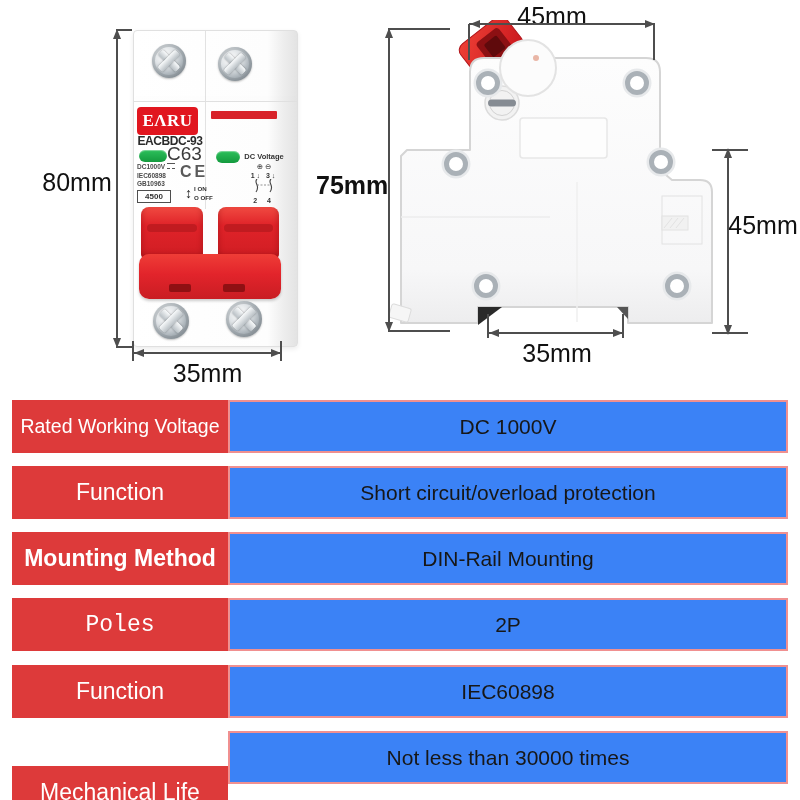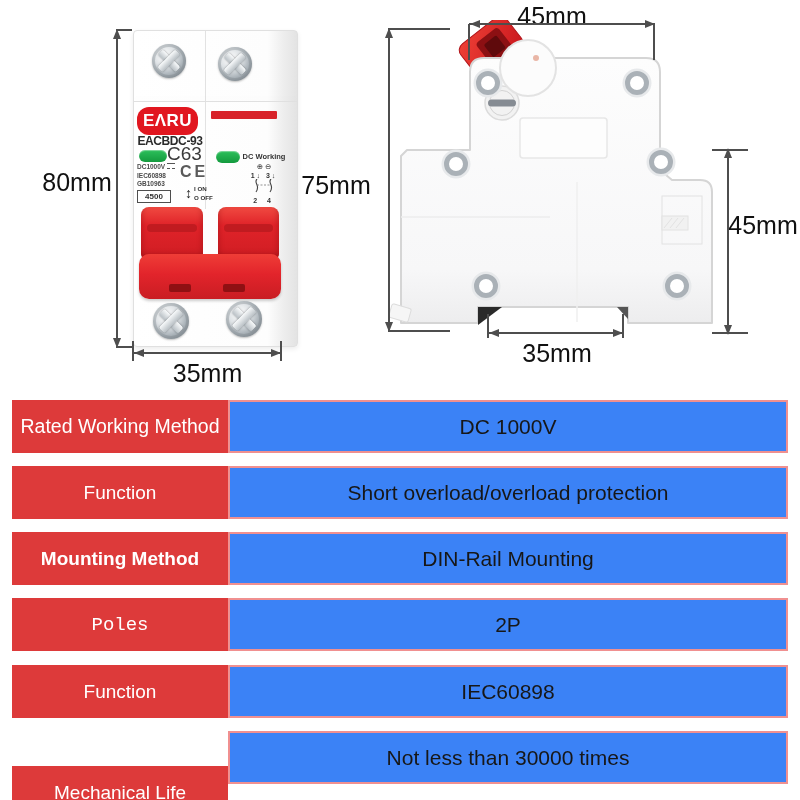--- a/index.html
+++ b/index.html
@@ -21,22 +21,22 @@
      border:1px solid #e0e0e0;border-radius:4px;box-shadow:0 2px 5px rgba(0,0,0,.08);}
   .pole-seam{position:absolute;left:71px;top:0;width:1px;height:178px;background:#e2e2e2;}
   .cap-seam{position:absolute;left:0;right:0;top:70px;height:1px;background:#e0e0e0;box-shadow:0 -3px 4px rgba(0,0,0,.04);}
   .screw{position:absolute;border-radius:50%;
      background:radial-gradient(circle at 38% 35%, #ffffff, #dfe3e6 35%, #aeb6bc 60%, #7e868d 85%, #6a7178);
      box-shadow:inset 0 0 0 3px rgba(120,128,135,.35), 0 1px 2px rgba(0,0,0,.25);}
   .screw::before,.screw::after{content:"";position:absolute;left:50%;top:50%;width:74%;height:22%;
      background:linear-gradient(180deg,#f8fafb,#b9c0c5);border-radius:2px;
      transform:translate(-50%,-50%) rotate(45deg);box-shadow:0 0 2px rgba(40,45,50,.55);}
   .screw::after{transform:translate(-50%,-50%) rotate(-45deg);}
-  .logo{position:absolute;left:3px;top:76px;width:61px;height:28px;background:#e1161f;border-radius:12px;
-     color:#fff;font-weight:bold;font-size:17px;line-height:28px;text-align:center;letter-spacing:.5px;}
+  .logo{position:absolute;left:3px;top:76px;width:61px;height:28px;background:#e1161f;border-radius:4px;
+     color:#fff;font-weight:bold;font-size:17px;line-height:28px;text-align:center;letter-spacing:.5px;font-family:Liberation Serif, serif;}
   .model{position:absolute;left:0px;top:103px;width:72px;font-size:12px;font-weight:bold;color:#2b2b2b;
      text-align:center;letter-spacing:-.4px;white-space:nowrap;}
   .pill{position:absolute;height:12px;border-radius:6px;
      background:linear-gradient(180deg,#2cc05b,#149a3e);box-shadow:inset 0 1px 1px rgba(255,255,255,.4);}
   .c63{position:absolute;left:33px;top:112px;font-size:19px;font-weight:normal;color:#3a3a3a;}
   .speclines{position:absolute;left:3px;top:132px;font-size:6.5px;font-weight:bold;color:#4b4b4b;line-height:8.6px;white-space:nowrap;}
   .dc-sym{display:inline-block;width:8px;height:4px;border-top:1.2px solid #555;border-bottom:1.2px dashed #555;margin-left:2px;}
   .cap4500{position:absolute;left:3px;top:159px;width:32px;height:11px;border:1px solid #4e4e4e;
      font-size:8px;font-weight:bold;color:#333;text-align:center;line-height:11px;}
   .ce{position:absolute;left:46px;top:132px;font-size:16px;color:#5a5a5a;letter-spacing:3px;font-weight:bold;text-align:right;}
@@ -51,21 +51,21 @@
   .dcswitch .t4{font-size:7px;font-weight:bold;letter-spacing:4px;}
   .handle{position:absolute;top:176px;height:52px;border-radius:8px 8px 5px 5px;
      background:linear-gradient(180deg,#f04a41 0%,#e02329 35%,#cf1d23 100%);box-shadow:inset 0 -4px 6px rgba(120,8,10,.45);}
   .handle::after{content:"";position:absolute;left:10%;right:10%;top:32%;height:8px;border-radius:4px;
      background:#a8151a;opacity:.55;}
   .tiebar{position:absolute;left:5px;top:223px;width:142px;height:45px;border-radius:10px;
      background:linear-gradient(180deg,#ef3d37 0%,#e2242b 45%,#c91d23 100%);box-shadow:0 2px 3px rgba(0,0,0,.2);}
   .tieslot{position:absolute;top:30px;width:22px;height:8px;background:#8f1013;border-radius:2px;}
   
   .trow-label{position:absolute;left:12px;width:216px;height:53px;background:#dd3a3a;color:#fff;
-     display:flex;align-items:center;justify-content:center;font-size:19px;}
+     display:flex;align-items:center;justify-content:center;font-size:23px;}
   .trow-value{position:absolute;left:228px;width:556px;height:49px;background:#3b82f6;border:2px solid #f09090;
      display:flex;align-items:center;justify-content:center;font-size:21px;color:#171717;}
 </style>
 </head>
 <body>
 
 <div id="stage">
 
   <div class="dim-label" style="left:40px;top:168px;width:74px;">80mm</div>
   <div class="vline" style="left:116px;top:32px;height:312px;"></div>
@@ -95,21 +95,21 @@
       <span class="udarrow">↕</span>
       <span class="lbls">
         <div>I ON</div>
         <div>O OFF</div>
       </span>
     </div>
 
     <div class="stripe"></div>
     <div class="pill" style="left:82px;top:120px;width:24px;"></div>
     <div class="dcswitch">
-      <div class="t1">DC Working</div>
+      <div class="t1">DC Voltage</div>
       <div class="t2">⊕ ⊖</div>
       <div class="t3">1↓ 3↓</div>
       <svg width="30" height="14" viewBox="0 0 30 14">
         <path d="M8 0 C4 4 12 6 7 13" fill="none" stroke="#444" stroke-width="1.1"></path>
         <path d="M22 0 C18 4 26 6 21 13" fill="none" stroke="#444" stroke-width="1.1"></path>
         <line x1="8" y1="6" x2="22" y2="6" stroke="#777" stroke-width=".8" stroke-dasharray="2 1.5"></line>
       </svg>
       <div class="t4">2 4</div>
     </div>
 
@@ -207,21 +207,21 @@
     <circle cx="166" cy="38" r="3" fill="#e9b6a6"></circle>
   </svg>
 
   <div class="dim-label" style="left:512px;top:2px;width:80px;">45mm</div>
   <div class="hline" style="left:469px;top:23px;width:186px;"></div>
   <div class="arr left" style="left:470px;top:20px;"></div>
   <div class="arr right" style="left:645px;top:20px;"></div>
   <div class="vline" style="left:468px;top:24px;height:36px;"></div>
   <div class="vline" style="left:653px;top:24px;height:36px;"></div>
 
-  <div class="dim-label" style="left:301px;top:171px;width:70px;">75mm</div>
+  <div class="dim-label" style="left:316px;top:171px;width:70px;font-weight:bold;">75mm</div>
   <div class="vline" style="left:388px;top:30px;height:301px;"></div>
   <div class="arr up" style="left:385px;top:28px;"></div>
   <div class="arr down" style="left:385px;top:322px;"></div>
   <div class="hline" style="left:388px;top:28px;width:62px;"></div>
   <div class="hline" style="left:388px;top:330px;width:62px;"></div>
 
   <div class="dim-label" style="left:728px;top:211px;width:70px;">45mm</div>
   <div class="vline" style="left:727px;top:150px;height:184px;"></div>
   <div class="arr up" style="left:724px;top:148px;"></div>
   <div class="arr down" style="left:724px;top:325px;"></div>
@@ -230,26 +230,26 @@
 
   <div class="hline" style="left:488px;top:332px;width:135px;"></div>
   <div class="arr left" style="left:489px;top:329px;"></div>
   <div class="arr right" style="left:613px;top:329px;"></div>
   <div class="vline" style="left:487px;top:314px;height:24px;"></div>
   <div class="vline" style="left:622px;top:314px;height:24px;"></div>
   <div class="dim-label" style="left:518px;top:339px;width:78px;">35mm</div>
 
   <div>
     <div>
-      <div class="trow-label" style="top:400px;font-size:19.5px;">Rated Working Method</div>
+      <div class="trow-label" style="top:400px;font-size:19.5px;">Rated Working Voltage</div>
       <div class="trow-value" style="top:400px;">DC 1000V</div>
     </div>
     <div>
       <div class="trow-label" style="top:466px;">Function</div>
-      <div class="trow-value" style="top:466px;">Short overload/overload protection</div>
+      <div class="trow-value" style="top:466px;">Short circuit/overload protection</div>
     </div>
     <div>
       <div class="trow-label" style="top:532px;font-weight:bold;">Mounting Method</div>
       <div class="trow-value" style="top:532px;">DIN-Rail Mounting</div>
     </div>
     <div>
       <div class="trow-label" style="top:598px;font-family:Liberation Mono, monospace;">Poles</div>
       <div class="trow-value" style="top:598px;text-align:right;">2P</div>
     </div>
     <div>

